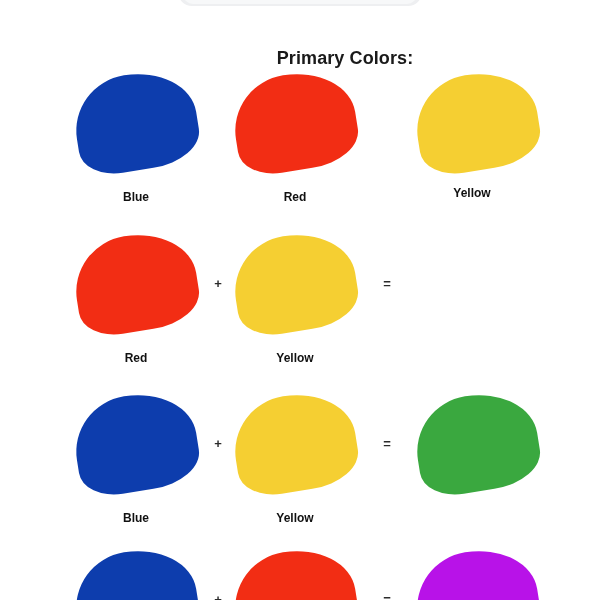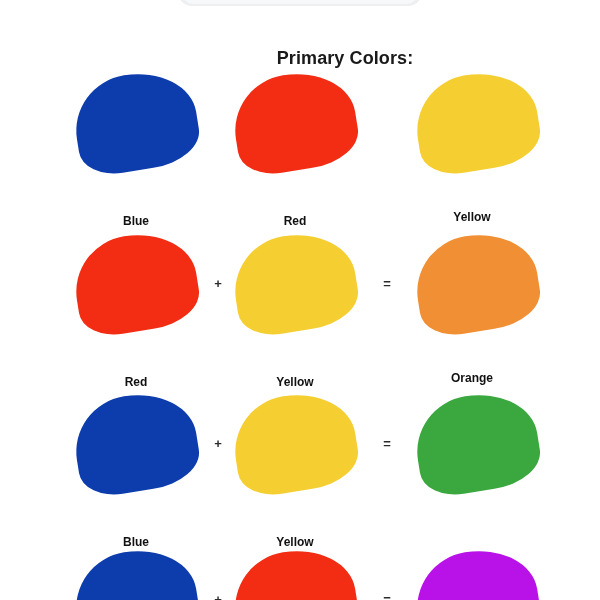--- a/index.html
+++ b/index.html
@@ -83,21 +83,20 @@
 
   .blob-label {
     position: absolute;
     top: 120px;
     left: 0;
     width: 180px;
     text-align: center;
     font-size: 12px;
     font-weight: bold;
     color: #111111;
-    margin-top: 24px;
   }
   .cell.col-2 .blob-label { top: 116px; }
 
   .operator {
     position: absolute;
     top: 46px;
     width: 16px;
     text-align: center;
     font-size: 13px;
     font-weight: bold;
@@ -136,24 +135,20 @@
   <div class="cell col-0">
     <div class="blob" style="background: rgb(242, 45, 20);"></div>
     <div class="blob-label">Red</div>
   </div>
   <div class="operator op-plus">+</div>
   <div class="cell col-1">
     <div class="blob" style="background: rgb(245, 207, 50);"></div>
     <div class="blob-label">Yellow</div>
   </div>
   <div class="operator op-equals">=</div>
-  <div class="cell col-2">
-    <div class="blob" style="background: rgb(241, 143, 52);"></div>
-    <div class="blob-label">Orange</div>
-  </div>
 </div>
 
 <div class="row" id="row-3">
   <div class="cell col-0">
     <div class="blob" style="background: rgb(13, 61, 173);"></div>
     <div class="blob-label">Blue</div>
   </div>
   <div class="operator op-plus">+</div>
   <div class="cell col-1">
     <div class="blob" style="background: rgb(245, 207, 50);"></div>

